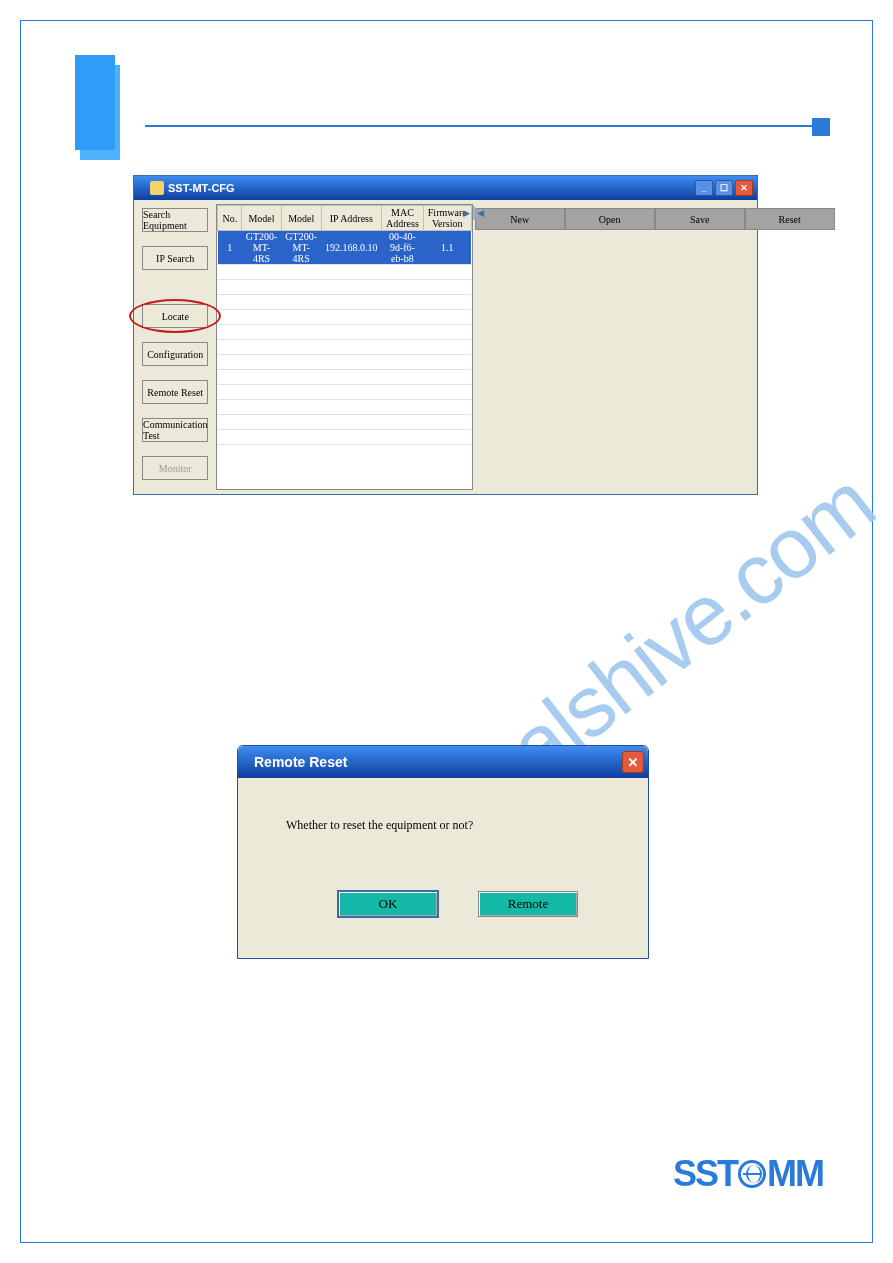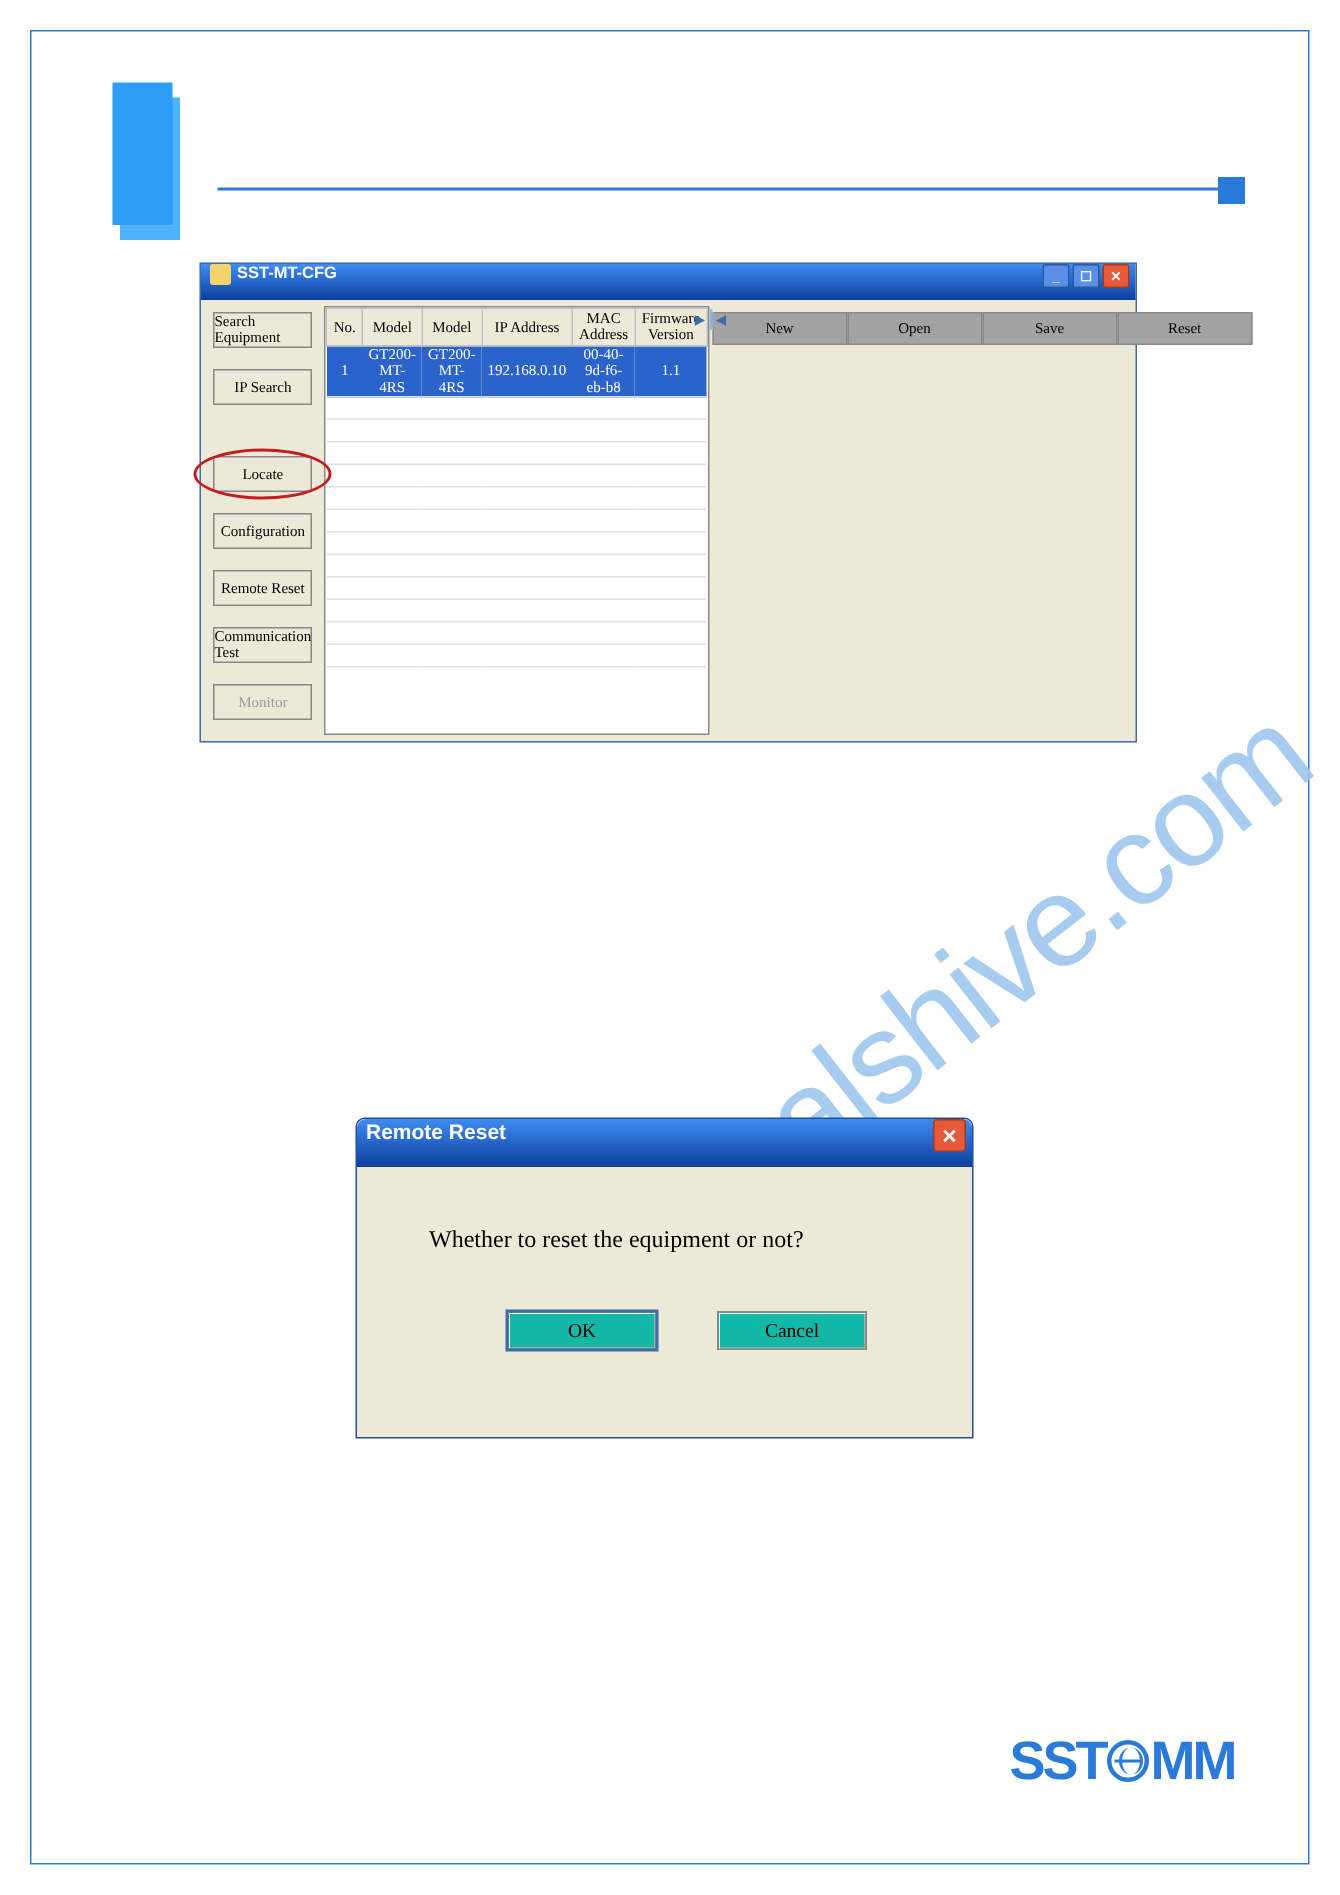--- a/index.html
+++ b/index.html
@@ -46,25 +46,25 @@
     position: absolute;
     top: 175px; left: 133px;
     width: 625px; height: 320px;
     background: #ece9d8;
     border: 1px solid #3b6ea5;
   }
   .titlebar {
     height: 24px;
     background: linear-gradient(#3f8cf3, #0c3e9c);
     display: flex;
-    align-items: flex-start;
+    align-items: center;
     color: #fff;
     font-size: 11px;
     font-weight: bold;
-    padding-left: 6px;
+    padding-left: 16px;
   }
   .titlebar .tb-icon {
     width: 14px; height: 14px;
     margin-right: 4px;
     background: #f5d36b;
     border-radius: 2px;
   }
   .titlebar .tb-btns {
     margin-left: auto;
     display: flex;
@@ -218,23 +218,23 @@
   }
   .dlg .tb-close {
     width: 22px; height: 22px;
     font-size: 13px;
     border-radius: 3px;
   }
   .dlg-body {
     padding: 40px 0 0 48px;
   }
   .dlg-text {
-    font-size: 16px;
+    font-size: 12px;
     font-family: "Times New Roman", serif;
-    margin-bottom: 38px;
+    margin-bottom: 58px;
   }
   .dlg-btns {
     display: flex;
     gap: 40px;
     padding-left: 52px;
   }
   .dlg-btn {
     width: 100px; height: 26px;
     background: #14b8a6;
     border: 1px solid #888;
@@ -482,21 +482,21 @@
   <div class="titlebar">
     <span>Remote Reset</span>
     <div class="tb-btns">
       <span class="tb-btn tb-close">✕</span>
     </div>
   </div>
   <div class="dlg-body">
     <div class="dlg-text">Whether to reset the equipment or not?</div>
     <div class="dlg-btns">
       <div class="dlg-btn default">OK</div>
-      <div class="dlg-btn">Cancel</div>
+      <div class="dlg-btn">Remote</div>
     </div>
   </div>
 </div>
 
 <div class="logo">
   <span>SST</span>
   <span class="globe"></span>
   <span>MM</span>
 </div>
 

